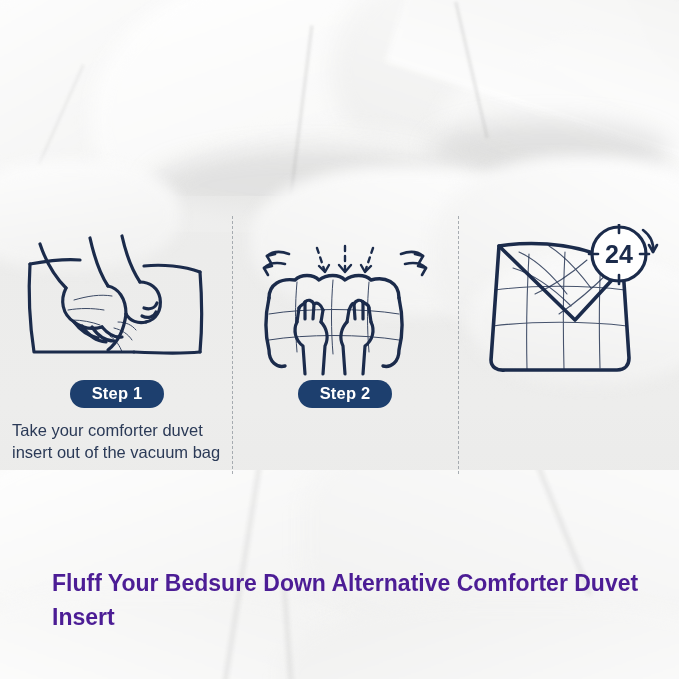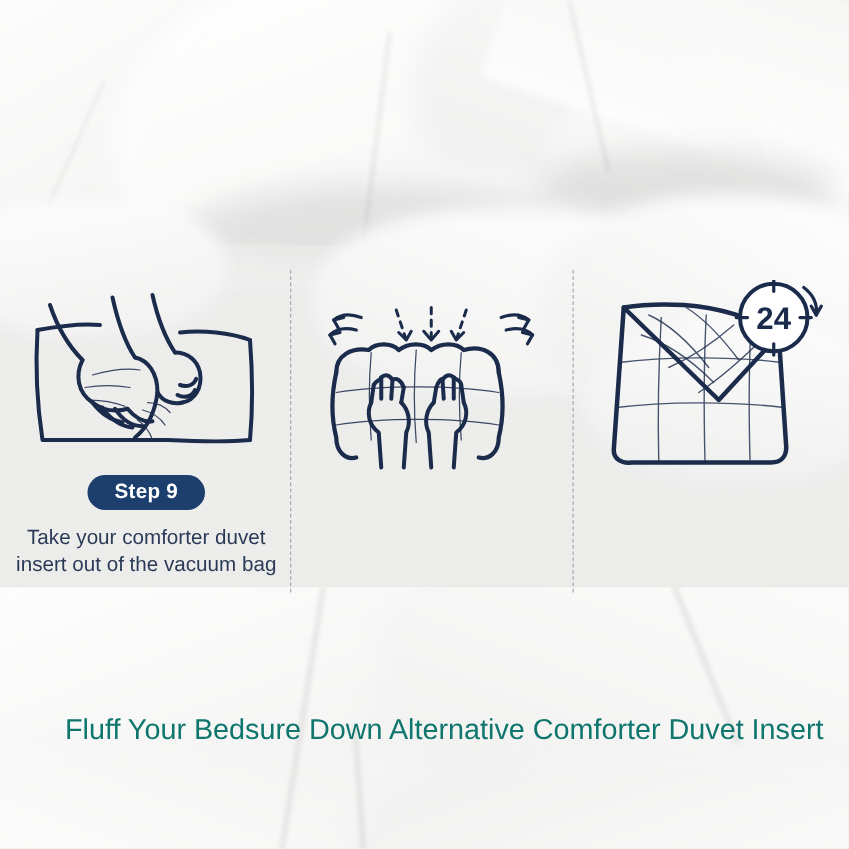--- a/index.html
+++ b/index.html
@@ -82,29 +82,29 @@
   .art svg{display:block;}
 
   .badge{
     margin-top:4px;
     background:#1d3f6e;color:#ffffff;
     font-size:16.5px;font-weight:bold;letter-spacing:.2px;
     padding:5px 22px 6px 22px;border-radius:14px;
     line-height:1;white-space:nowrap;
   }
   .desc{
-    margin-top:11px;width:210px;text-align:center;
+    margin-top:11px;width:210px;text-align:left;
     color:#2b3a57;font-size:16.5px;line-height:1.38;
   }
   .col-3 .desc{width:206px;}
 
   
   .headline{
     position:absolute;left:52px;top:566px;width:610px;
-    color:#0f766e;font-size:23px;line-height:1.48;font-weight:normal;
+    color:#4c1d95;font-size:23px;line-height:1.48;font-weight:bold;
   }
 </style>
 </head>
 <body>
 
 <div class="canvas">
 
   <div class="photo-top">
     <div class="lump l1"></div>
     <div class="lump l2"></div>
@@ -174,21 +174,21 @@
           <g fill="none" stroke="#1b2b4b" stroke-width="1" stroke-linecap="round" opacity=".85">
             <path d="M52 74 C66 70 78 68 90 70"></path>
             <path d="M46 84 C58 82 70 82 82 84"></path>
             <path d="M50 94 C60 94 70 96 78 99"></path>
             <path d="M92 102 C100 104 106 108 110 114"></path>
             <path d="M88 110 C94 114 98 120 100 126"></path>
             <path d="M96 96 C104 96 110 99 114 104"></path>
           </g>
         </svg>
       </div>
-      <div class="badge">Step 9</div>
+      <div class="badge">Step 1</div>
       <div class="desc">Take your comforter duvet insert out of the vacuum bag</div>
     </div>
 
     <div class="col col-2">
       <div class="art">
         <svg width="180" height="152" viewBox="0 0 180 152">
 
           <g fill="none" stroke="#1b2b4b" stroke-width="2.6" stroke-linecap="round" stroke-linejoin="round">
             <path d="M34 30 C26 27 18 27 12 32"></path>
             <path d="M12 32 L20 30 M12 32 L16 39"></path>
@@ -231,20 +231,21 @@
             <path d="M59 80 C62 78 66 80 68 86"></path>
             <path d="M92 98 L94 86 M100 95 L99 80 M108 95 L108 78 M116 98 L114 84"></path>
             <path d="M92 98 C86 104 84 114 88 122 L90 150"></path>
             <path d="M116 98 C120 106 118 116 110 122 L108 150"></path>
             <path d="M94 86 C96 80 99 78 99 80"></path>
             <path d="M99 80 C101 76 105 75 108 78"></path>
             <path d="M108 78 C110 80 114 80 114 84"></path>
           </g>
         </svg>
       </div>
+      <div class="badge">Step 2</div>
     </div>
 
     <div class="col col-3">
       <div class="art">
         <svg width="176" height="152" viewBox="0 0 176 152">
 
           <g fill="none" stroke="#1b2b4b" stroke-width="3.6" stroke-linecap="round" stroke-linejoin="round">
             <path d="M16 22 L8 136 C8 143 14 147 22 146 L134 146 C142 146 146 141 146 134 L140 44"></path>
 
             <path d="M16 22 L92 96 L140 44 C120 30 92 22 64 20 C46 19 28 20 16 22 Z"></path>

